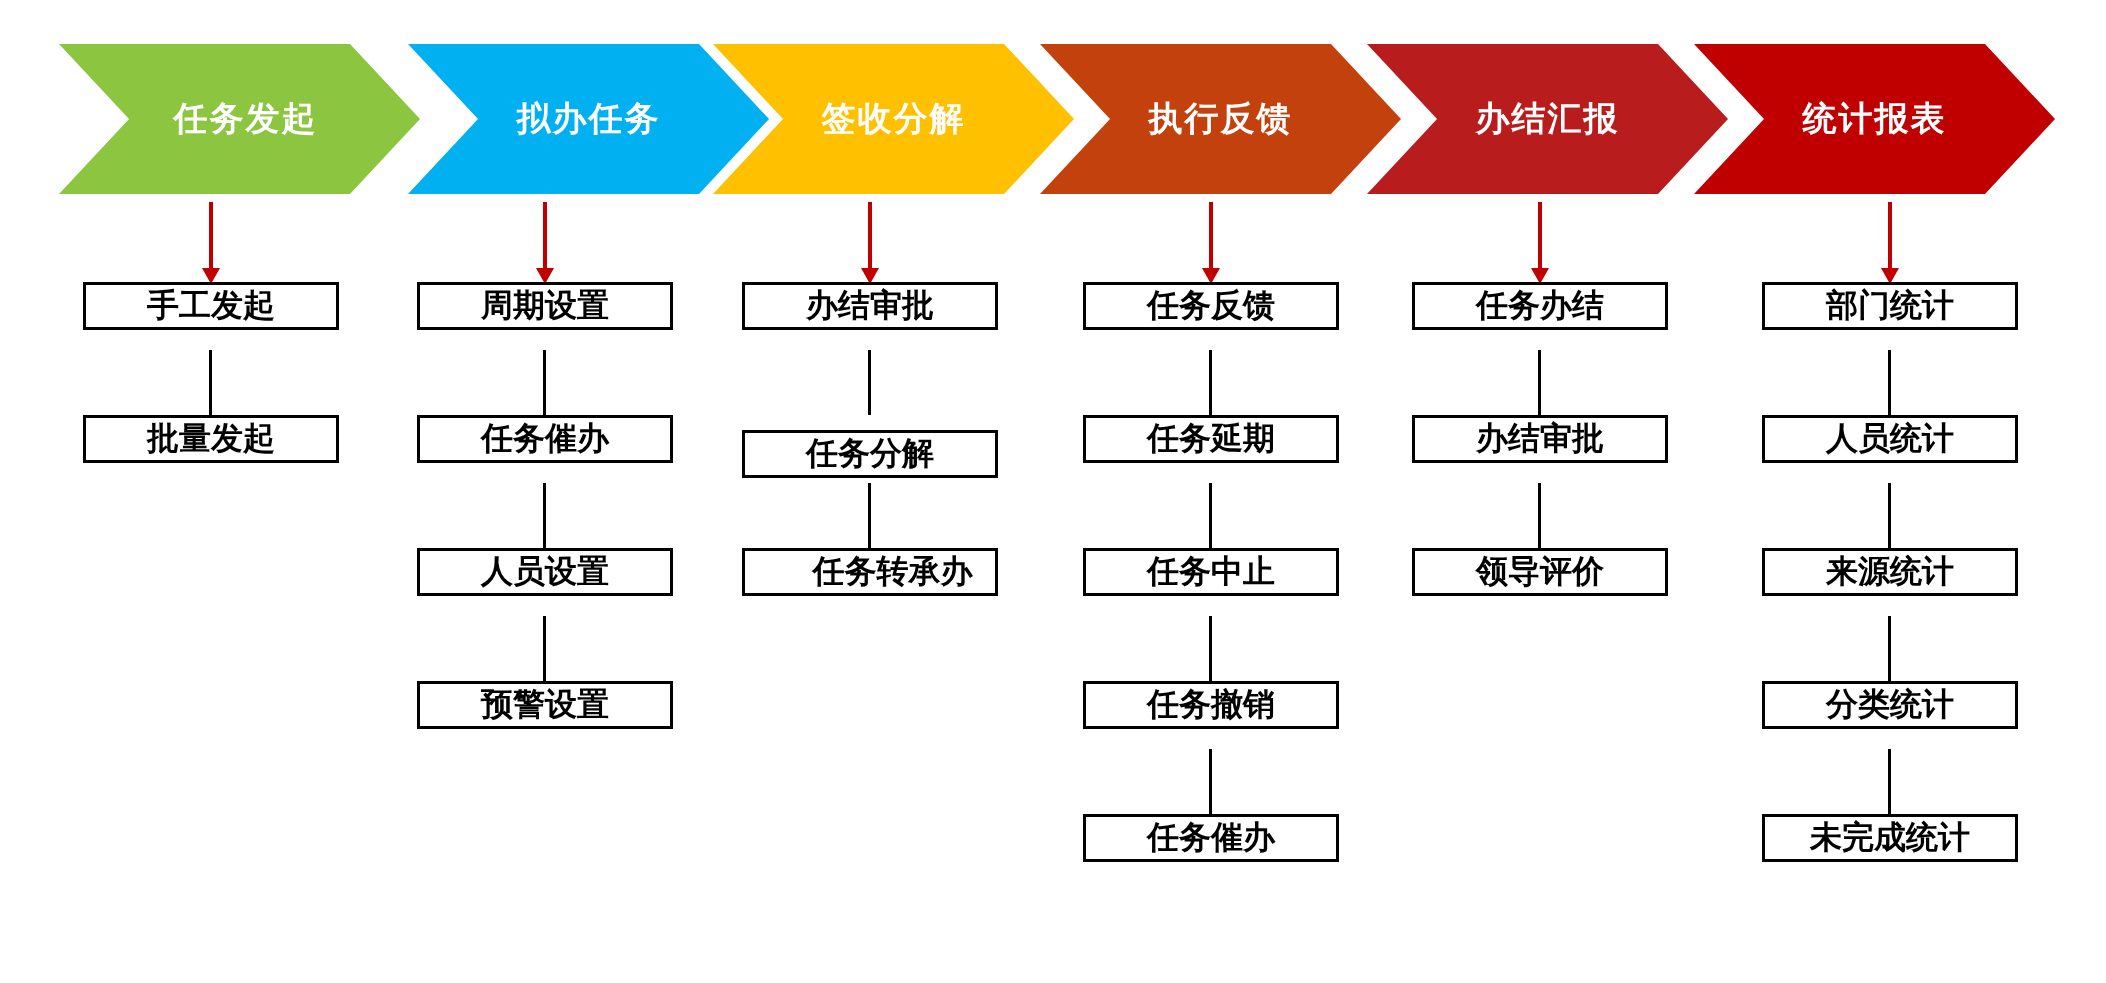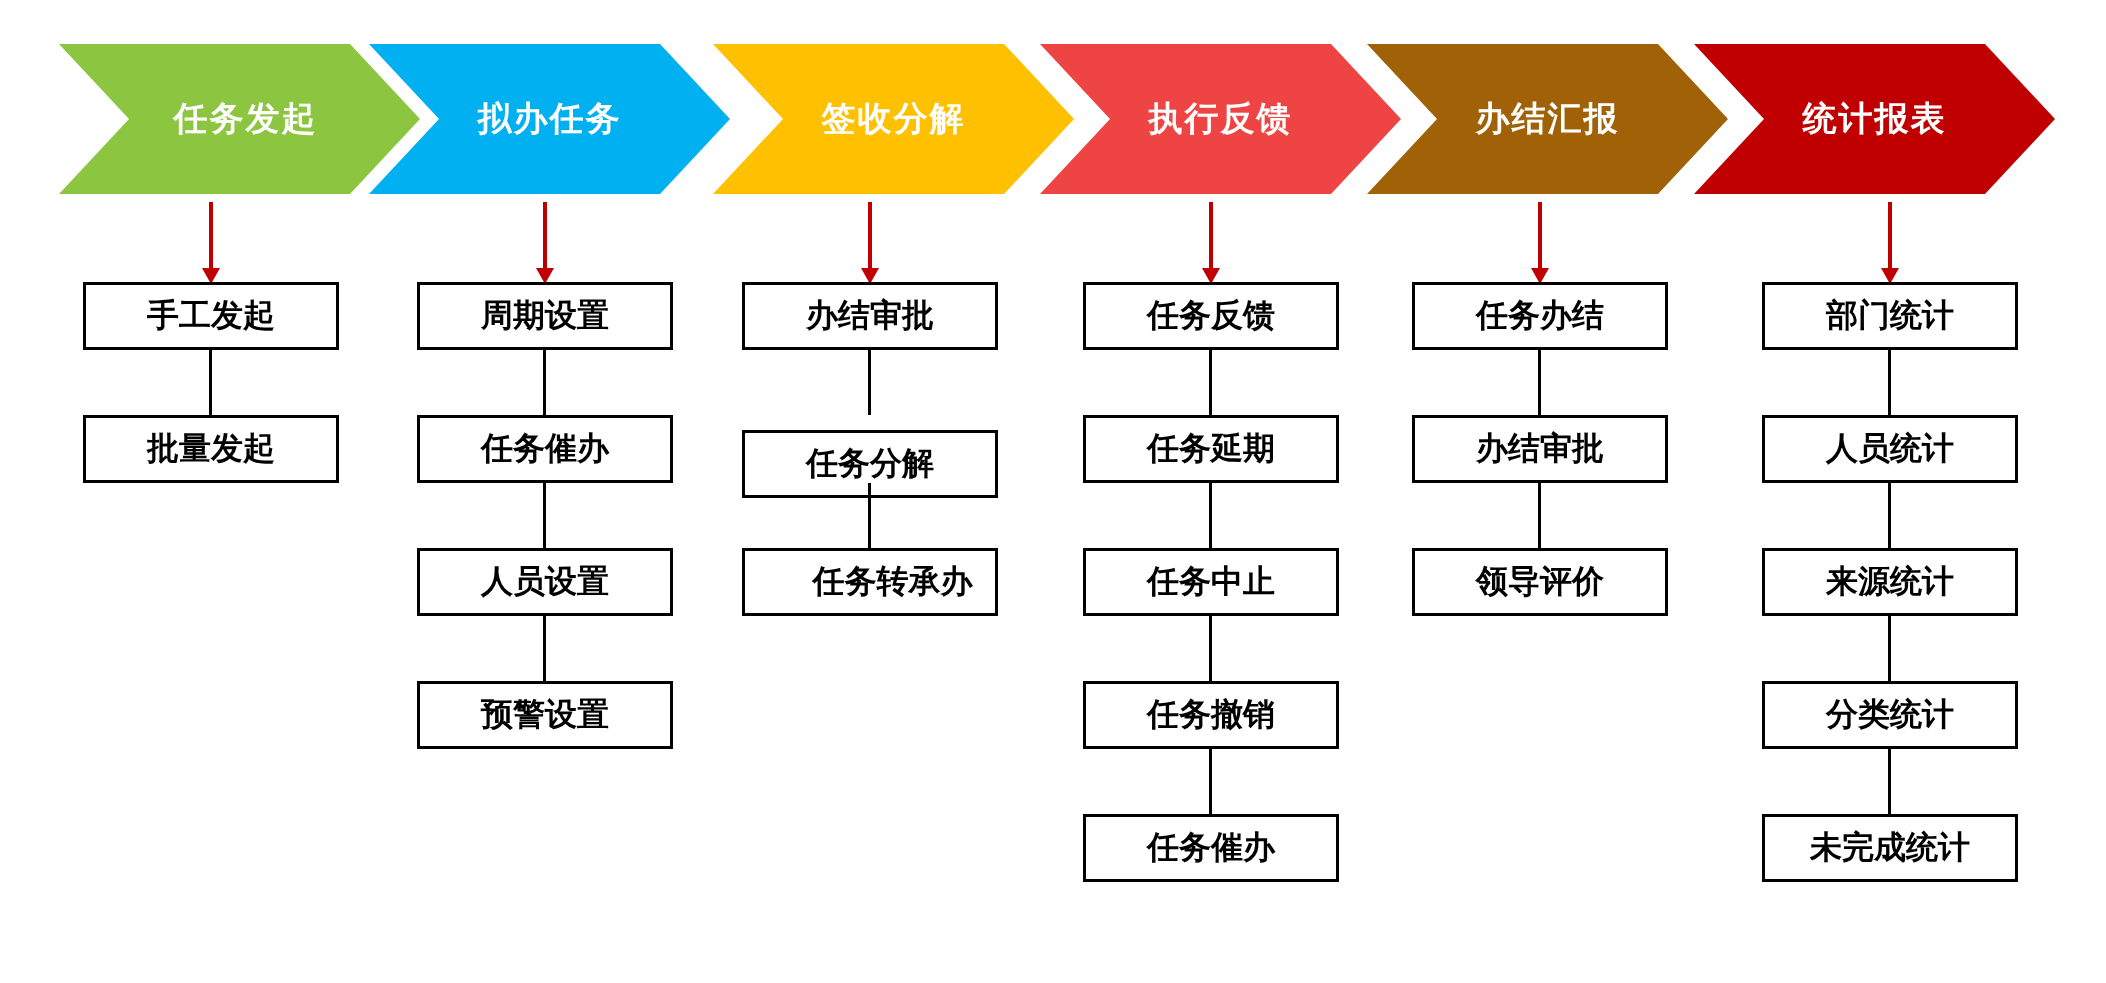--- a/index.html
+++ b/index.html
@@ -12,44 +12,44 @@
     clip-path:polygon(0 0,291px 0,361px 75px,291px 150px,0 150px,70px 75px);
     display:flex;align-items:center;justify-content:center;
     padding:0 70px;box-sizing:border-box;
   }
   .chevron-label{font-size:34px;font-weight:bold;letter-spacing:2px;white-space:nowrap;}
   .down-arrow{position:absolute;top:202px;width:18px;height:82px;}
   .down-arrow .shaft{position:absolute;left:7px;top:0;width:4px;height:66px;background:currentColor;}
   .down-arrow .head{position:absolute;left:0;top:66px;width:0;height:0;
     border-left:9px solid transparent;border-right:9px solid transparent;border-top:16px solid currentColor;}
   .task-box{
-    position:absolute;width:256px;height:68px;border:3px solid #000;background:#fff;
+    position:absolute;width:256px;height:48px;border:3px solid #000;background:#fff;
     display:flex;align-items:center;justify-content:center;
     font-size:32px;font-weight:bold;box-sizing:border-box;white-space:nowrap;
   }
   .connector{position:absolute;width:3px;height:65px;background:#000;}
 </style>
 </head>
 <body>
 
 <div class="canvas">
 
   <div class="chevron" style="left: 59px; background-color: rgb(140, 197, 64);">
     <span class="chevron-label" style="color: rgb(255, 255, 255); margin-left: 12px;">任务发起</span>
   </div>
-  <div class="chevron" style="left: 369px; background-color: rgb(0, 176, 240);">
+  <div class="chevron" style="left: 408px; background-color: rgb(0, 176, 240);">
     <span class="chevron-label" style="color: rgb(255, 255, 255);">拟办任务</span>
   </div>
   <div class="chevron" style="left: 713px; background-color: rgb(255, 192, 0);">
     <span class="chevron-label" style="color: rgb(255, 255, 255);">签收分解</span>
   </div>
-  <div class="chevron" style="left: 1040px; background-color: #ef4444;">
+  <div class="chevron" style="left: 1040px; background-color: #c2410c;">
     <span class="chevron-label" style="color: rgb(255, 255, 255);">执行反馈</span>
   </div>
-  <div class="chevron" style="left: 1367px; background-color: #a16207;">
+  <div class="chevron" style="left: 1367px; background-color: #b91c1c;">
     <span class="chevron-label" style="color: rgb(255, 255, 255);">办结汇报</span>
   </div>
   <div class="chevron" style="left: 1694px; background-color: rgb(192, 0, 0);">
     <span class="chevron-label" style="color: rgb(255, 255, 255);">统计报表</span>
   </div>
 
   <div class="down-arrow" style="left: 202px; color: rgb(192, 0, 0);">
       <div class="shaft"></div>
       <div class="head"></div>
     </div>

